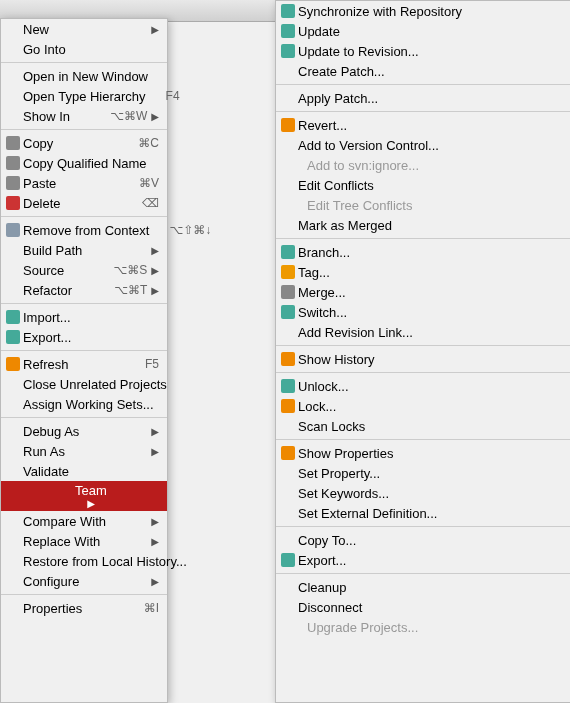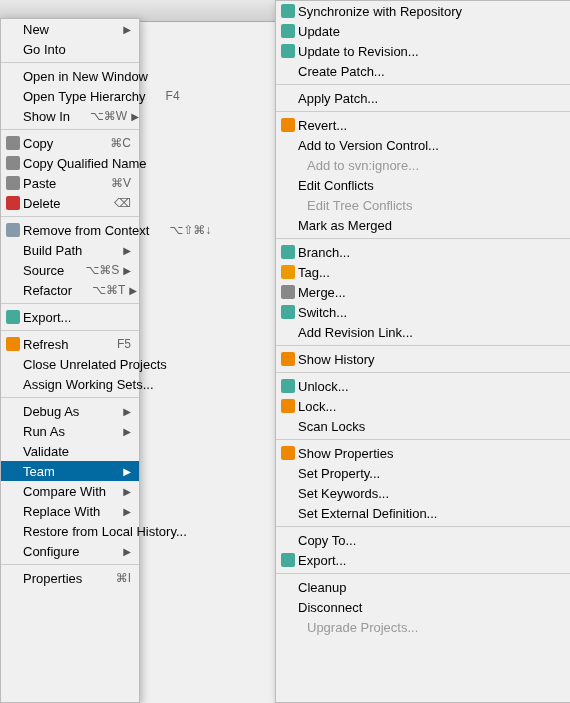--- a/index.html
+++ b/index.html
@@ -22,21 +22,21 @@
       left: 0;
       right: 0;
       height: 22px;
       background: linear-gradient(to bottom, #e8e8e8, #d0d0d0);
       border-bottom: 1px solid #aaa;
     }
     .context-left {
       position: absolute;
       top: 18px;
       left: 0;
-      width: 140px;
+      width: 168px;
       bottom: 0;
       background: #f0f0f0;
       border: 1px solid #bbb;
       box-shadow: 2px 2px 8px rgba(0,0,0,0.25);
       z-index: 10;
     }
     .context-right {
       position: absolute;
       top: 0;
       left: 275px;
@@ -87,22 +87,23 @@
       justify-content: center;
     }
     .icon-img {
       width: 14px;
       height: 14px;
       border-radius: 2px;
     }
 
     
     .team-item {
-      background: #0369a1;
+      background: #b91c1c;
       color: white;
+      flex-direction: column;
     }
     .team-item .arrow { color: white; }
   </style>
 </head>
 <body>
 
 <div class="menu-bar"></div>
 
 <div class="context-left" id="left-menu">
     <div class="menu-item">
@@ -196,20 +197,27 @@
       <span style="display: flex; align-items: center; gap: 4px;">
         <span class="shortcut">⌥⌘T</span>
         <span class="arrow">▶</span>
       </span>
     </div>
     <div class="menu-separator"></div>
     <div class="menu-item">
       <span class="icon-placeholder">
         <span class="icon-img" style="background: rgb(68, 170, 153);"></span>
       </span>
+      <span>Import...</span>
+      <span style="display: flex; align-items: center; gap: 4px;"></span>
+    </div>
+    <div class="menu-item">
+      <span class="icon-placeholder">
+        <span class="icon-img" style="background: rgb(68, 170, 153);"></span>
+      </span>
       <span>Export...</span>
       <span style="display: flex; align-items: center; gap: 4px;"></span>
     </div>
     <div class="menu-separator"></div>
     <div class="menu-item">
       <span class="icon-placeholder">
         <span class="icon-img" style="background: rgb(238, 136, 0);"></span>
       </span>
       <span>Refresh</span>
       <span style="display: flex; align-items: center; gap: 4px;">

